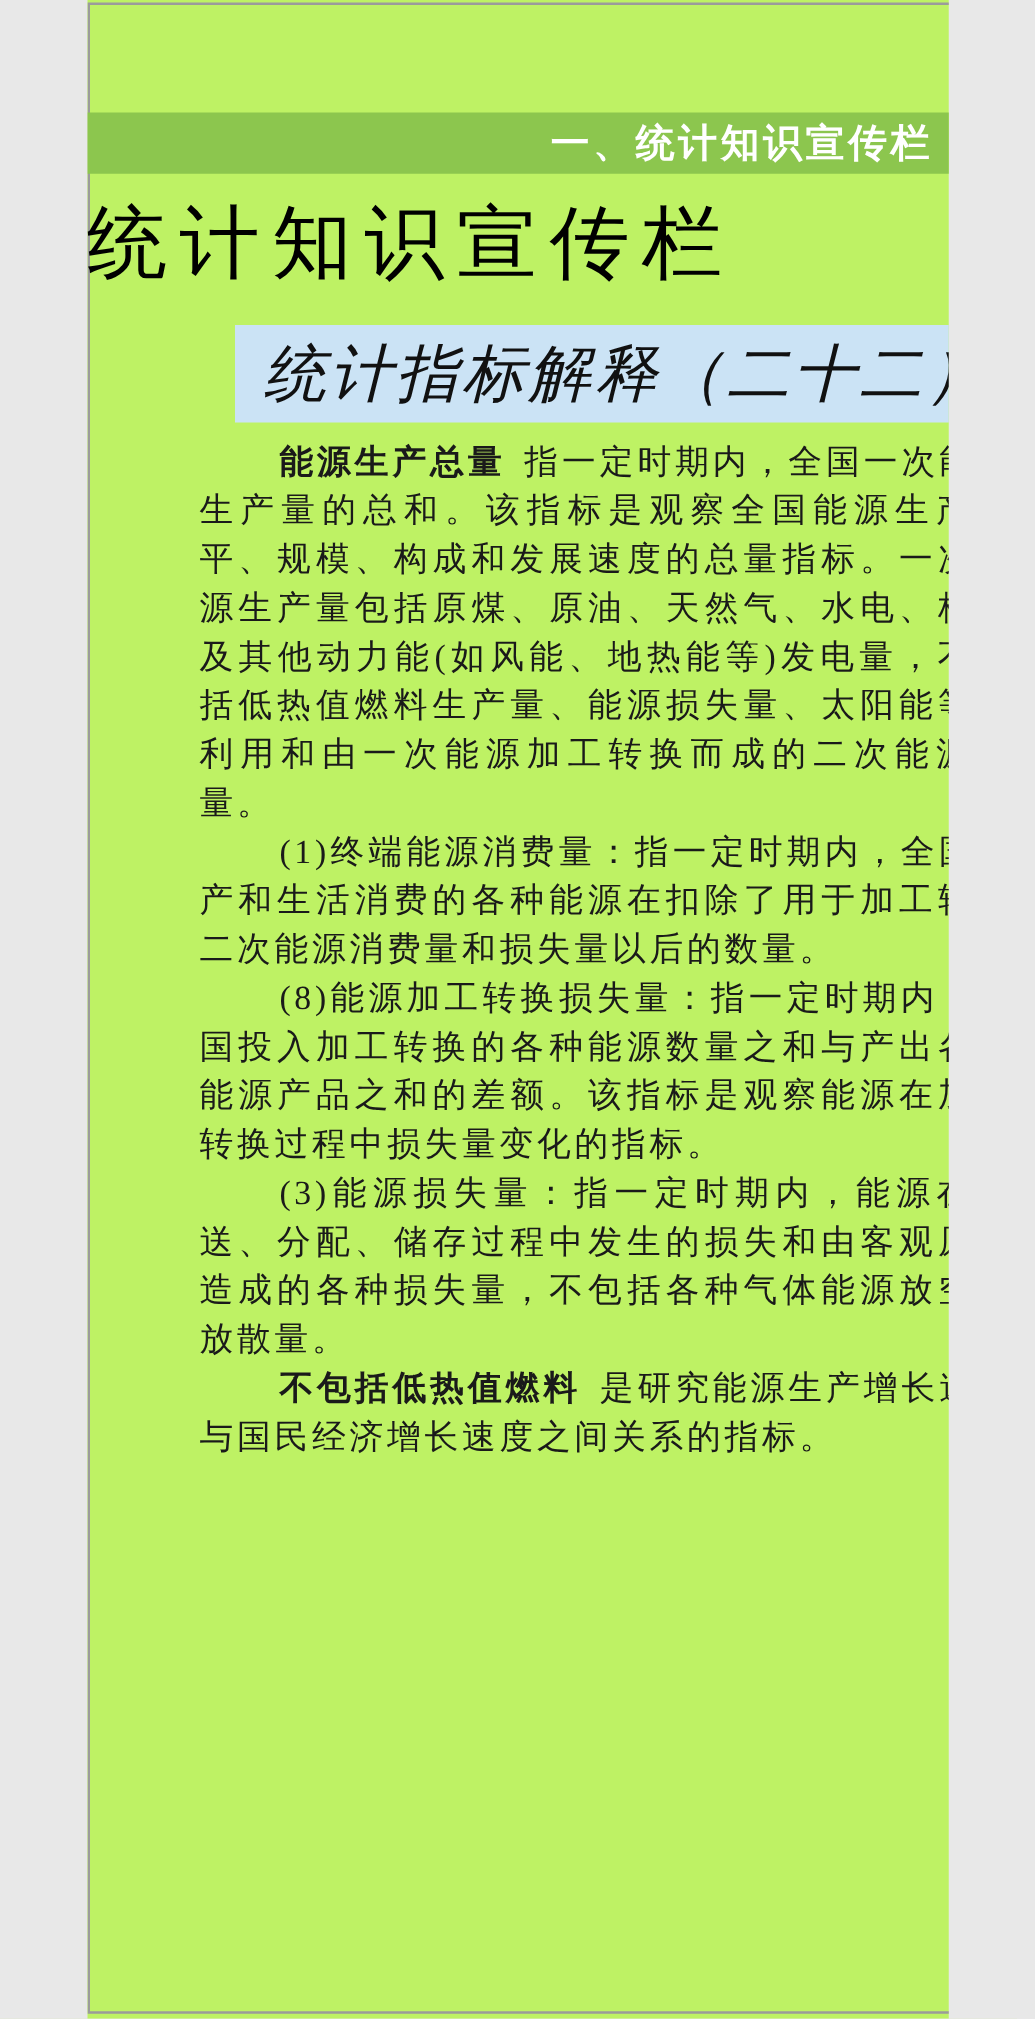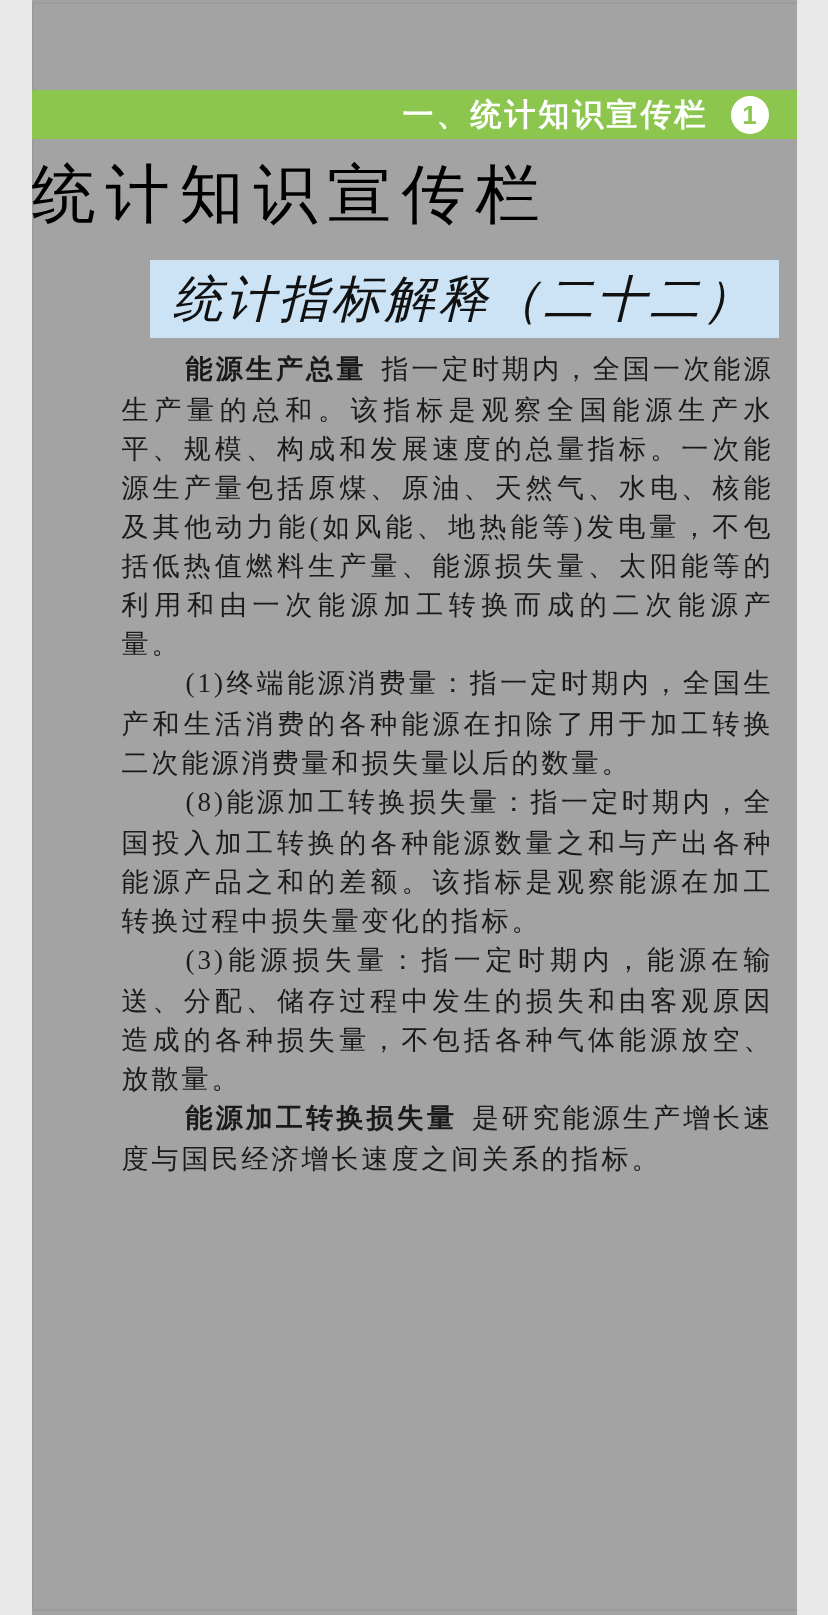--- a/index.html
+++ b/index.html
@@ -1,20 +1,20 @@
 <!DOCTYPE html>
 <html style="--header-green: #8CC64E; --banner-blue: #CBE3F5; --text-color: #1A1A1A; --border-gray: #9B9B9B;"><head>
 <meta charset="utf-8">
 <style>
   html,body{margin:0;padding:0;background:#e8e8e8;}
   .page{
     position:relative;
-    width:765px;height:1615px;
+    width:689px;height:1615px;
     margin:0 auto;
-    background:#a3a3a3;
+    background:#bef264;
     overflow:hidden;
     font-family:"Liberation Serif","DejaVu Serif",serif;
     color:var(--text-color,#1a1a1a);
   }
   .page-border{
     position:absolute;
     left:0;top:2px;
     width:824px;height:1609px;
     box-sizing:border-box;
     border:2px solid var(--border-gray,#9b9b9b);
@@ -97,21 +97,21 @@
     letter-spacing:3px;
     text-align:justify;
     z-index:2;
   }
   .body-text p{
     margin:0;
     padding:0;
     text-indent:64px;
   }
   .lead{
-    font-family:Liberation Mono, monospace;
+    font-family:Liberation Sans, sans-serif;
     font-weight:700;
     margin-right:0.55em;
   }
   .lead:empty{margin-right:0;}
 </style>
 </head>
 <body>
 
 <div class="page">
 
@@ -135,17 +135,17 @@
     <p>
       <span class="lead"></span><span>(1)终端能源消费量：指一定时期内，全国生产和生活消费的各种能源在扣除了用于加工转换二次能源消费量和损失量以后的数量。</span>
     </p>
     <p>
       <span class="lead"></span><span>(8)能源加工转换损失量：指一定时期内，全国投入加工转换的各种能源数量之和与产出各种能源产品之和的差额。该指标是观察能源在加工转换过程中损失量变化的指标。</span>
     </p>
     <p>
       <span class="lead"></span><span>(3)能源损失量：指一定时期内，能源在输送、分配、储存过程中发生的损失和由客观原因造成的各种损失量，不包括各种气体能源放空、放散量。</span>
     </p>
     <p>
-      <span class="lead">能源加工转换损失量</span><span>是研究能源生产增长速度与国民经济增长速度之间关系的指标。</span>
+      <span class="lead">不包括低热值燃料</span><span>是研究能源生产增长速度与国民经济增长速度之间关系的指标。</span>
     </p>
   </div>
 
 </div>
 
 </body></html>

